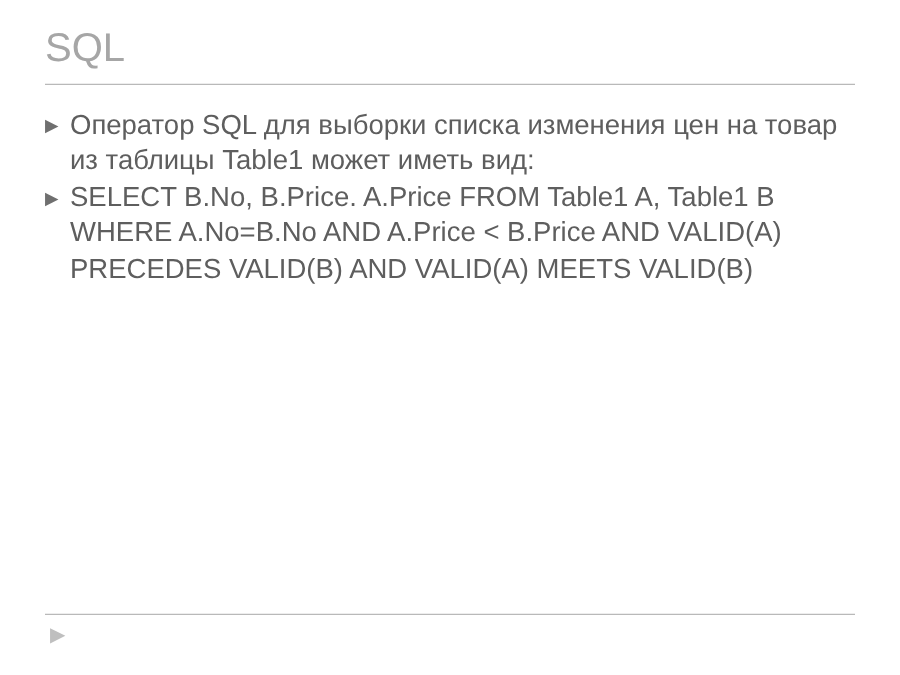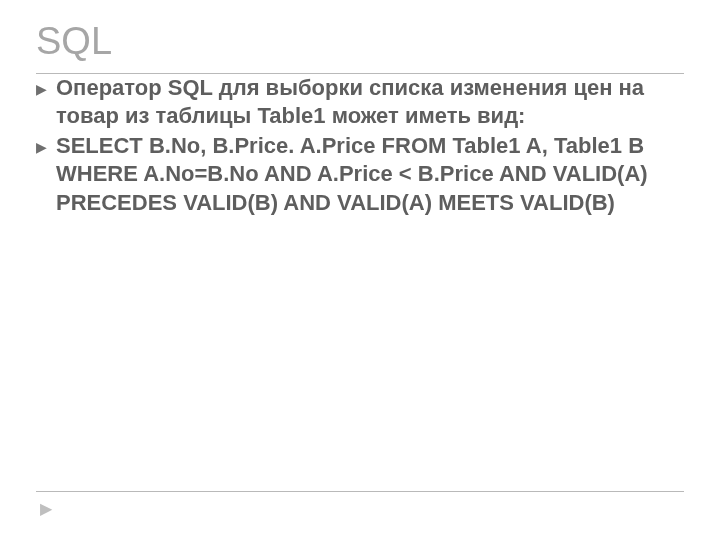--- a/index.html
+++ b/index.html
@@ -14,25 +14,26 @@
   }
   .slide {
     box-sizing: border-box;
     width: 720px;
     height: 540px;
     padding: 20px 36px 30px 36px;
     position: relative;
   }
   .title {
     font-family: "Gill Sans", "Gill Sans MT", "Segoe UI", Arial, sans-serif;
-    font-size: 38px;
+    font-size: 32px;
     color: #a6a6a6;
     letter-spacing: 0px;
     padding-bottom: 10px;
     border-bottom: 1px solid #b9b9b9;
+    margin-bottom: 18px;
     font-weight: 400;
   }
   .content {
     font-size: 22px;
     line-height: 1.28;
   }
   .item {
     display: flex;
     margin-bottom: 2px;
   }
@@ -40,21 +41,21 @@
     flex: 0 0 auto;
     width: 20px;
     color: #6f6f6f;
     font-size: 14px;
     padding-top: 7px;
   }
   .text {
     flex: 1 1 auto;
     font-family: "Gill Sans", "Gill Sans MT", "Segoe UI", Arial, sans-serif;
     color: #5e5e5e;
-    font-weight: 700;
+    font-weight: 400;
   }
   .footer-rule {
     position: absolute;
     left: 36px;
     right: 36px;
     bottom: 48px;
     border-top: 1px solid #b9b9b9;
   }
   .footer-marker {
     position: absolute;

